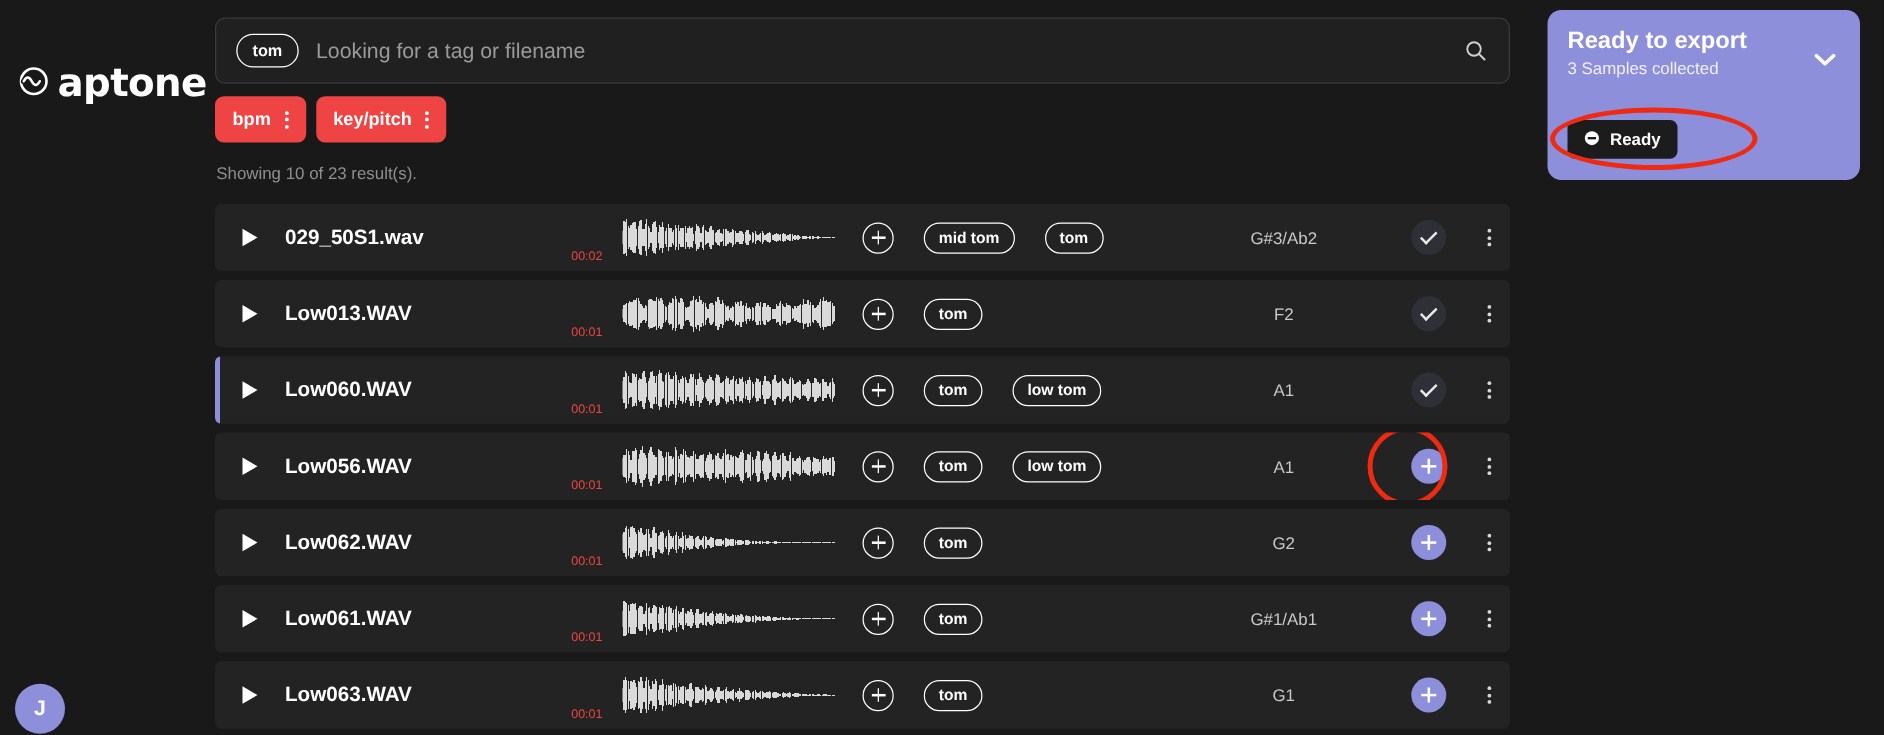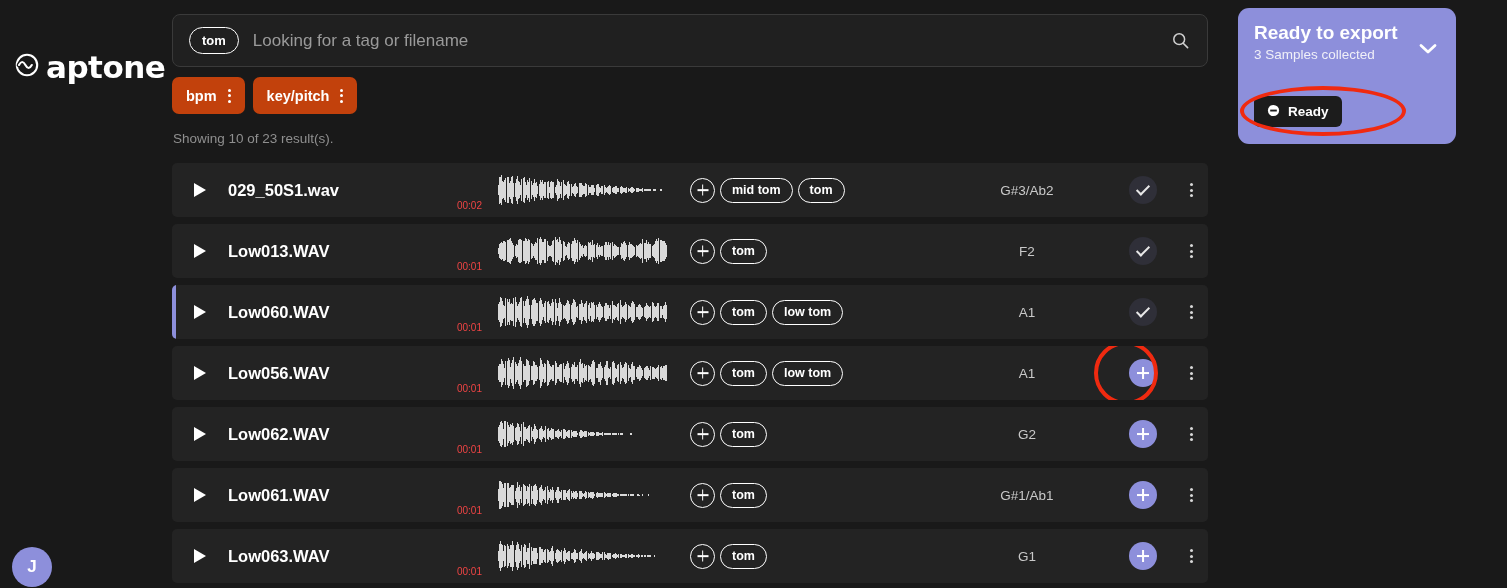--- a/index.html
+++ b/index.html
@@ -125,21 +125,21 @@
   
   #filters {
     position: absolute;
     left: 0;
     top: 77px;
     display: flex;
     gap: 8px;
   }
   .filter-chip {
     height: 37px;
-    background: #c2410c;
+    background: #ef4444;
     border-radius: 7px;
     display: flex;
     align-items: center;
     gap: 11px;
     padding: 0 14px;
     color: #ffffff;
     font-size: 14.5px;
     font-weight: 700;
     cursor: pointer;
   }
@@ -233,21 +233,21 @@
     height: 40px;
     display: flex;
     align-items: center;
   }
   .cell-wave svg { display: block; }
 
   .cell-tags {
     flex: 1 1 auto;
     display: flex;
     align-items: center;
-    gap: 5px;
+    gap: 24px;
     padding-left: 12px;
   }
   .tag-add {
     flex: 0 0 auto;
     width: 25px; height: 25px;
     border: 1.6px solid #ffffff;
     border-radius: 50%;
     position: relative;
     cursor: pointer;
   }
@@ -333,21 +333,21 @@
     top: -18px;
     width: 64px;
     height: 64px;
   }
 
   
   #export-panel {
     position: absolute;
     left: 1238px;
     top: 8px;
-    width: 218px;
+    width: 250px;
     height: 136px;
     background: #8D8FDB;
     border-radius: 11px;
     padding: 14px 16px;
   }
   #export-title {
     color: #ffffff;
     font-size: 19px;
     font-weight: 700;
     line-height: 1.15;

